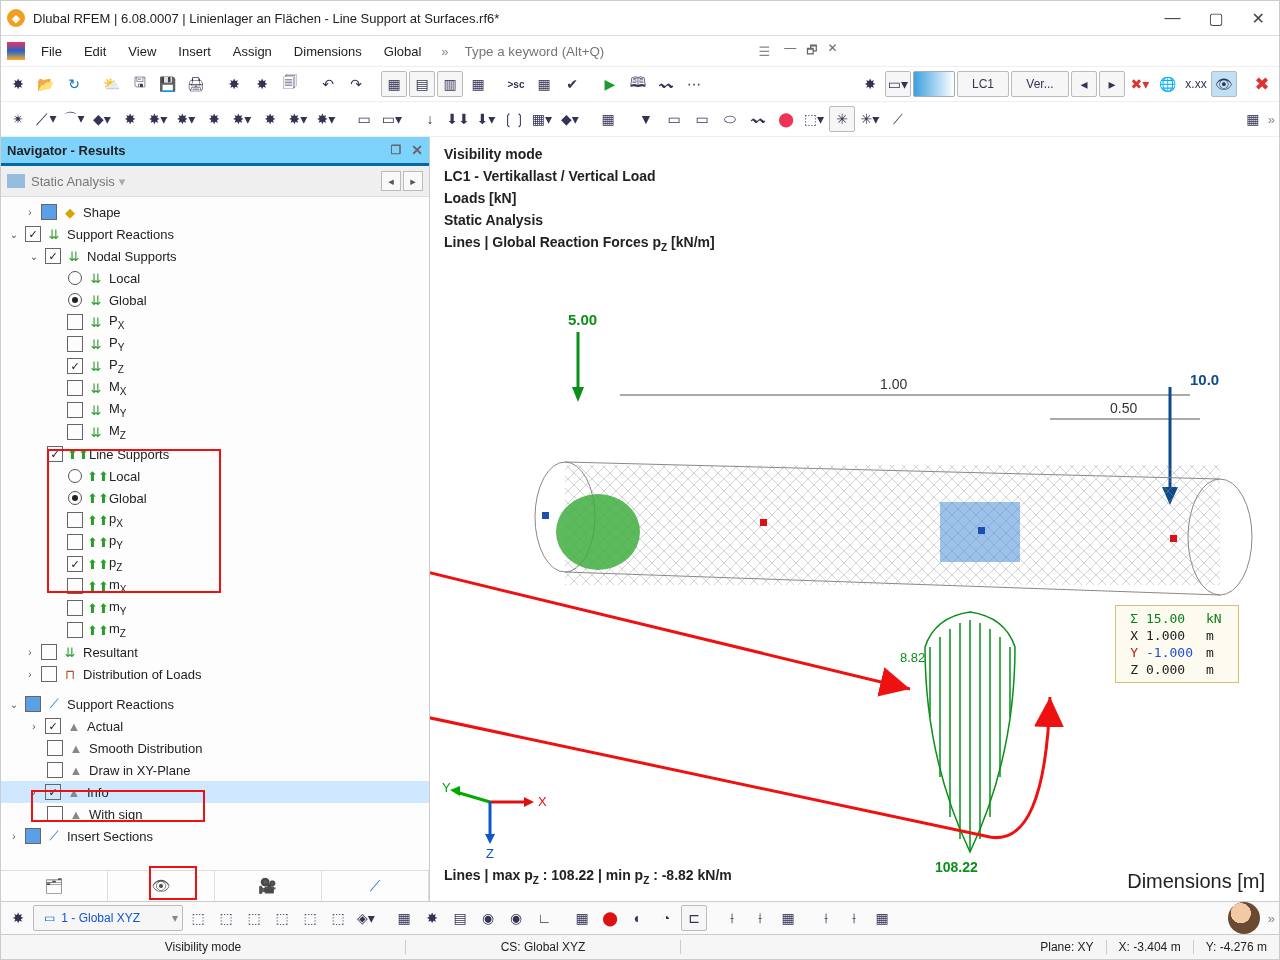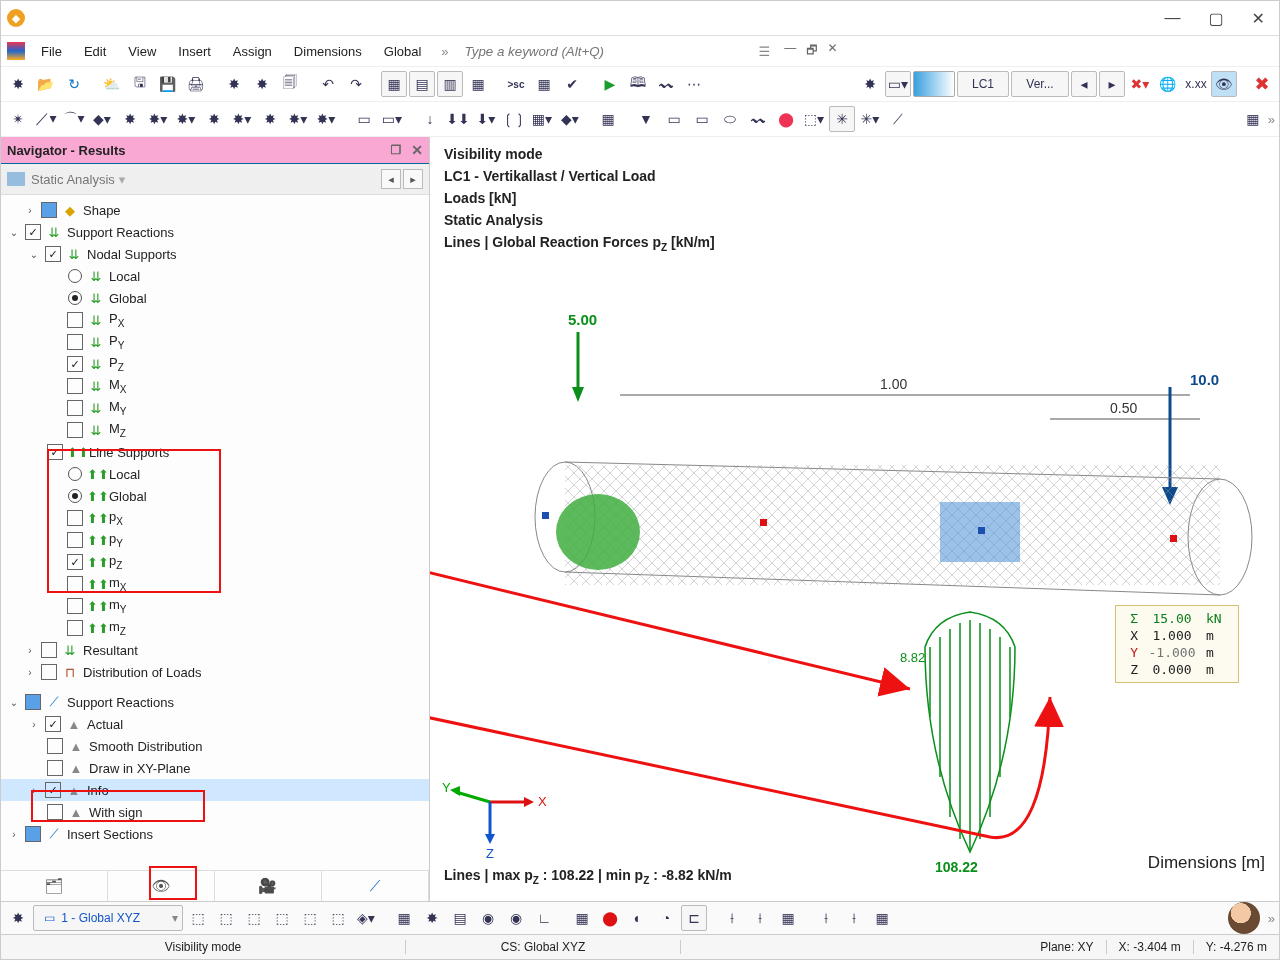--- a/index.html
+++ b/index.html
@@ -4,33 +4,33 @@
 <style>
 html,body{margin:0;padding:0;font-family:"Segoe UI",Tahoma,sans-serif;font-size:13px;color:#222;background:#fff;width:1280px;height:960px;overflow:hidden}
 .win{display:flex;flex-direction:column;height:100%;border:1px solid #ccc;box-sizing:border-box}
 .titlebar{display:flex;align-items:center;height:34px;padding:0 6px;border-bottom:1px solid #ddd}
 .titlebar .tb-ico{width:18px;height:18px;background:#f0a020;border-radius:50%;margin-right:8px;display:flex;align-items:center;justify-content:center;font-size:11px;color:#fff}
 .titlebar .title{flex:1}
 .titlebar .sys{display:flex;gap:28px;margin-left:auto;font-size:16px;color:#444;padding-right:8px}
 .menubar{display:flex;align-items:center;height:30px;padding:0 6px;border-bottom:1px solid #eee;gap:2px}
 .menubar .m-ico{width:18px;height:18px;background:linear-gradient(#e35,#26c,#fa2);margin-right:4px}
 .menubar .mi{padding:3px 10px}
-.menubar .kw{flex:0 0 280px;border:none;color:#737373;font-style:italic;padding:3px 6px}
+.menubar .kw{flex:0 0 280px;border:none;color:#737373;padding:3px 6px}
 .menubar .lic-ico{font-size:13px;color:#888;margin:0 6px}
 .menubar .lic{color:#444}
 .menubar .sys2{display:flex;gap:10px;margin-left:6px;font-size:12px;color:#666}
 .toolbar{display:flex;align-items:center;height:34px;padding:0 4px;border-bottom:1px solid #eee;gap:2px}
 .tb{width:24px;height:24px;border:1px solid transparent;display:flex;align-items:center;justify-content:center;font-size:14px;color:#335;border-radius:2px}
 .tb.sep{width:6px}
 .tb.txt{width:auto;padding:0 4px;font-size:12px}
 .tb.box{border:1px solid #bbb;background:#f6f6f6}
 .tb.red{color:#d33}
 .body{flex:1;display:flex;min-height:0}
 .nav{width:428px;border-right:1px solid #ccc;display:flex;flex-direction:column;background:#fdfdfd}
-.nav-hd{display:flex;align-items:center;height:26px;background:#f9a8d4;border-bottom:1px solid #0369a1;padding:0 6px;font-weight:600}
+.nav-hd{display:flex;align-items:center;height:26px;background:#7dd3fc;border-bottom:3px solid #0369a1;padding:0 6px;font-weight:600}
 .nav-hd .pin{margin-left:auto;font-size:12px;color:#666;cursor:pointer}
 .nav-hd .cls{margin-left:10px;font-size:14px;color:#666;cursor:pointer}
 .nav-sel{display:flex;align-items:center;height:30px;background:#efefef;border-bottom:1px solid #ddd;padding:0 6px;color:#777}
 .nav-sel .ico{width:18px;height:14px;background:#1173c7;margin-right:6px;opacity:.4}
 .nav-sel .arr{margin-left:auto;display:flex;gap:2px}
 .nav-sel .arr span{width:18px;height:18px;border:1px solid #bbb;background:#f9f9f9;display:flex;align-items:center;justify-content:center;font-size:11px;color:#555}
 .tree{flex:1;overflow:auto;padding:4px 0}
 .ti{display:flex;align-items:center;height:22px;padding-left:6px;white-space:nowrap}
 .ti .tw{width:14px;font-size:10px;color:#555;text-align:center}
 .ti .ck{width:14px;height:14px;border:1px solid #666;margin:0 4px;display:flex;align-items:center;justify-content:center;font-size:11px;color:#111;flex-shrink:0}
@@ -46,37 +46,38 @@
 .ic-gr{color:#888}
 .ic-y{color:#d8a400}
 .redbox{position:absolute;border:2px solid #e11;pointer-events:none}
 .nav-bot{height:30px;border-top:1px solid #ddd;display:flex}
 .nav-bot .bt{flex:1;display:flex;align-items:center;justify-content:center;border-right:1px solid #ddd;font-size:15px;color:#555}
 .view{flex:1;position:relative;background:#fff}
 .vtxt{position:absolute;left:14px;top:6px;line-height:22px;font-weight:600;color:#222;font-size:14px}
 .info-box{position:absolute;right:40px;top:468px;background:#fdfaef;border:1px solid #d8c070;padding:4px 8px;font-family:monospace;font-size:13px;line-height:17px}
 .info-box .r{display:flex;gap:8px}
 .info-box .s{width:14px;text-align:right}
-.info-box .v{width:52px;text-align:center}
+.info-box .v{width:52px;text-align:left}
 .info-box .u{width:24px}
 .status{height:24px;border-top:1px solid #ccc;display:flex;align-items:center;background:#f6f6f6;font-size:12px}
 .status .cell{padding:0 12px;border-right:1px solid #ccc}
 .status .sp{flex:1}
 .bottom-tb{height:32px;border-top:1px solid #ccc;display:flex;align-items:center;padding:0 4px;gap:2px;background:#fafafa}
 .avatar{width:32px;height:32px;border-radius:50%;background:radial-gradient(circle at 40% 35%, #f3c9a5 35%, #6b4a33 36%);margin-left:auto}
 svg text{font-family:"Segoe UI",sans-serif}
 sub{font-size:10px}
 </style>
 </head>
 <body>
 
 <div class="win">
 
   <div class="titlebar">
     <div class="tb-ico">◆</div>
+    <div class="title">Dlubal RFEM | 6.08.0007 | Linienlager an Flächen - Line Support at Surfaces.rf6*</div>
     <div class="sys">
       <span>—</span>
       <span>▢</span>
       <span>✕</span>
     </div>
   </div>
 
   <div class="menubar">
     <div class="m-ico"></div>
     <div class="mi">File</div>
@@ -466,34 +467,34 @@
             <span class="v" style="color:#0a7f1a">15.00</span>
             <span class="u" style="color:#0a7f1a">kN</span>
           </div>
         <div class="r">
             <span class="s">X</span>
             <span class="v">1.000</span>
             <span class="u">m</span>
           </div>
         <div class="r">
             <span class="s" style="color:#c01818">Y</span>
-            <span class="v" style="color:#737373">-1.000</span>
+            <span class="v" style="color:#1d4ed8">-1.000</span>
             <span class="u">m</span>
           </div>
         <div class="r">
             <span class="s">Z</span>
             <span class="v">0.000</span>
             <span class="u">m</span>
           </div>
       </div>
 
       <div style="position:absolute;left:14px;bottom:10px;font-size:14px;font-weight:600;line-height:20px">
         <div>Lines | max p<sub>Z</sub> : 108.22 | min p<sub>Z</sub> : -8.82 kN/m</div>
       </div>
-      <div style="position:absolute;right:14px;bottom:28px;font-size:17px">Dimensions [m]</div>
+      <div style="position:absolute;right:14px;bottom:8px;font-size:20px">Dimensions [m]</div>
     </div>
   </div>
 
   <div class="bottom-tb">
     <div class="tb">✸</div>
     <div class="tb txt box" style="width:140px;justify-content:flex-start;color:#15c">
       <span style="margin:0 6px">▭</span>
         <span>1 - Global XYZ</span>
         <span style="margin-left:auto;color:#888">▾</span>
       </div>

